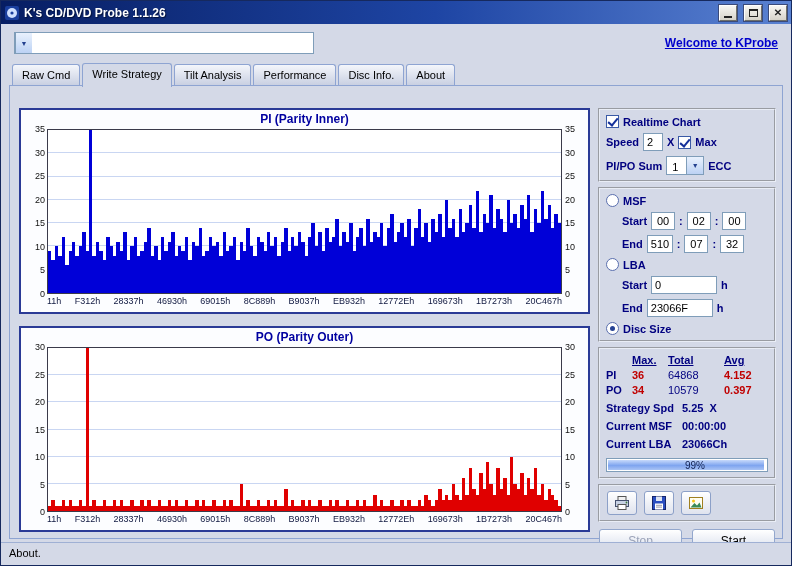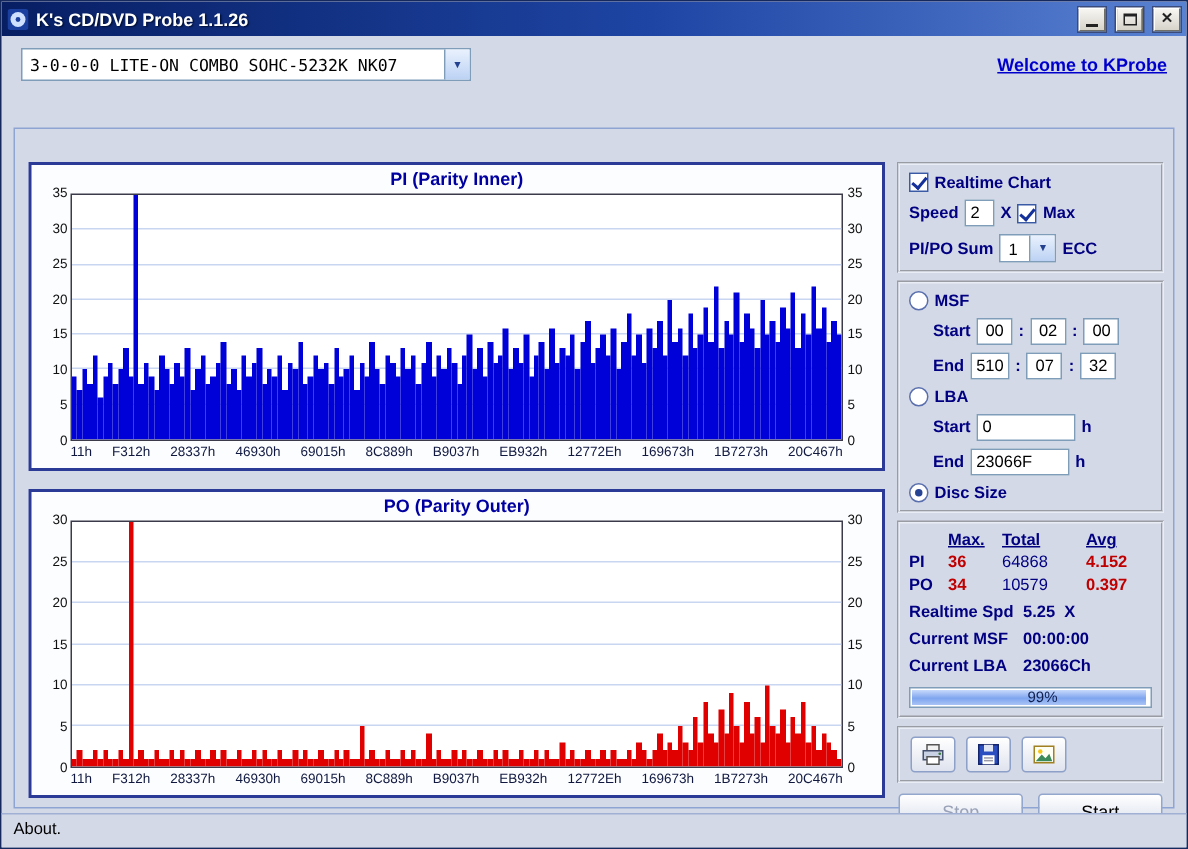--- a/index.html
+++ b/index.html
@@ -131,26 +131,33 @@
     <span class="tb-btn">
         <span class="glyph-max"></span>
       </span>
     <span class="tb-btn">
         <span class="glyph-close">✕</span>
       </span>
   </div>
 
   <div class="toprow">
     <div class="combo drive-combo">
-      <span class="combo-text">3-0-0-0 LITE-ON COMBO SOHC-5232K NK07</span>
       <span class="combo-btn">▼</span>
     </div>
     <a class="link" href="#">Welcome to KProbe</a>
   </div>
 
+  <div class="tabs">
+    <span class="tab">Raw Cmd</span>
+    <span class="tab on">Write Strategy</span>
+    <span class="tab">Tilt Analysis</span>
+    <span class="tab">Performance</span>
+    <span class="tab">Disc Info.</span>
+    <span class="tab">About</span>
+  </div>
 
   <div class="page">
 
     <div class="charts">
 
       <div class="chart-box">
         <div class="chart-title">PI (Parity Inner)</div>
         <div class="chart-mid">
           <div class="yaxis left">
               <div class="ytick" style="bottom: 0%;">0</div>
@@ -624,21 +631,21 @@
           <span class="v-max">36</span>
           <span class="v-total">64868</span>
           <span class="v-avg">4.152</span>
 
           <span class="rowlbl">PO</span>
           <span class="v-max">34</span>
           <span class="v-total">10579</span>
           <span class="v-avg">0.397</span>
         </div>
         <div class="cur-row">
-          <span class="cur-lbl">Realtime Spd</span>
+          <span class="cur-lbl">Strategy Spd</span>
           <span class="cur-val">5.25  X</span>
         </div>
         <div class="cur-row">
           <span class="cur-lbl">Current MSF</span>
           <span class="cur-val">00:00:00</span>
         </div>
         <div class="cur-row">
           <span class="cur-lbl">Current LBA</span>
           <span class="cur-val">23066Ch</span>
         </div>

